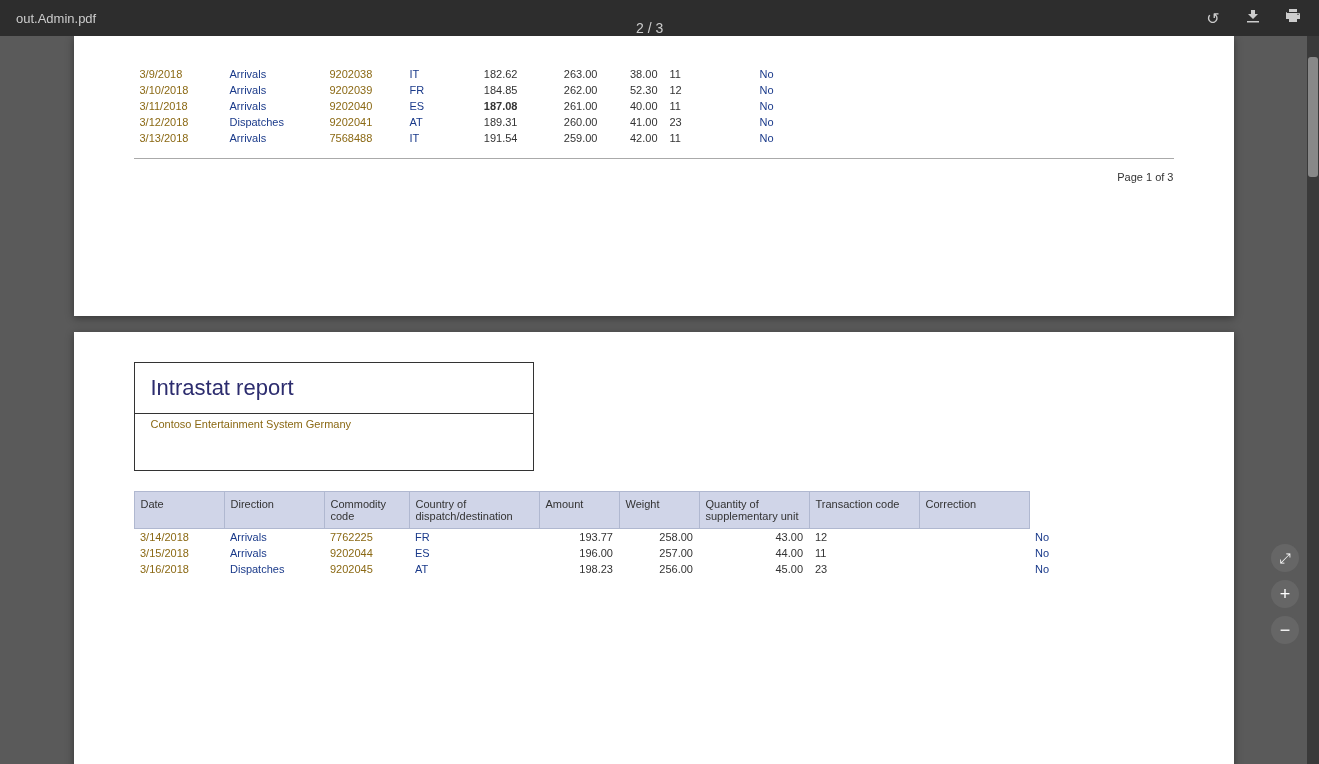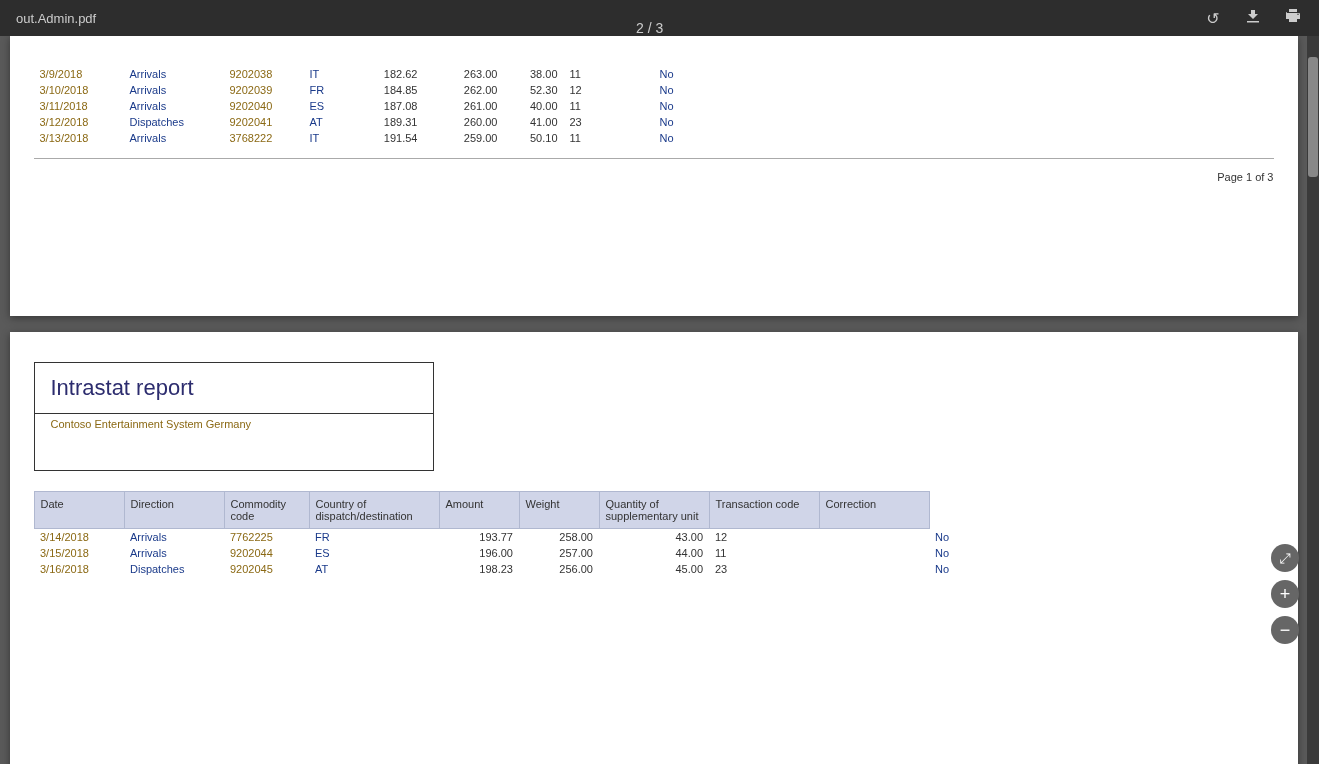--- a/index.html
+++ b/index.html
@@ -62,23 +62,23 @@
       display: flex;
       flex-direction: column;
       align-items: center;
       padding: 0 0 20px 0;
       gap: 16px;
     }
 
     
     .pdf-page {
       background: white;
-      width: 1288px;
+      width: 1160px;
       min-height: 280px;
-      padding: 30px 24px;
+      padding: 30px 60px;
       position: relative;
       box-shadow: 0 2px 8px rgba(0,0,0,0.4);
     }
 
     
     .report-table {
       width: 100%;
       border-collapse: collapse;
       font-size: 11px;
     }
@@ -298,21 +298,21 @@
     <td style="text-align:right;width:60px;">52.30</td>
     <td style="width:30px;">12</td>
     <td style="width:60px;"></td>
     <td style="color:#1a3a8a;">No</td>
   </tr>
             <tr class="data-row">
     <td>3/11/2018</td>
     <td>Arrivals</td>
     <td>9202040</td>
     <td>ES</td>
-    <td style="text-align:right;width:80px;">187.08</td>
+    <td style="text-align:right;width:80px;font-weight:bold;">187.08</td>
     <td style="text-align:right;width:80px;">261.00</td>
     <td style="text-align:right;width:60px;">40.00</td>
     <td style="width:30px;">11</td>
     <td style="width:60px;"></td>
     <td style="color:#1a3a8a;">No</td>
   </tr>
             <tr class="data-row">
     <td>3/12/2018</td>
     <td>Dispatches</td>
     <td>9202041</td>
@@ -320,25 +320,25 @@
     <td style="text-align:right;width:80px;">189.31</td>
     <td style="text-align:right;width:80px;">260.00</td>
     <td style="text-align:right;width:60px;">41.00</td>
     <td style="width:30px;">23</td>
     <td style="width:60px;"></td>
     <td style="color:#1a3a8a;">No</td>
   </tr>
             <tr class="data-row">
     <td>3/13/2018</td>
     <td>Arrivals</td>
-    <td>3768222</td>
+    <td>7568488</td>
     <td>IT</td>
     <td style="text-align:right;width:80px;">191.54</td>
     <td style="text-align:right;width:80px;">259.00</td>
-    <td style="text-align:right;width:60px;">50.10</td>
+    <td style="text-align:right;width:60px;">42.00</td>
     <td style="width:30px;">11</td>
     <td style="width:60px;"></td>
     <td style="color:#1a3a8a;">No</td>
   </tr>
           </tbody>
       </table>
       <hr class="divider">
       <div class="page-footer">Page 1  of 3</div>
     </div>
 

